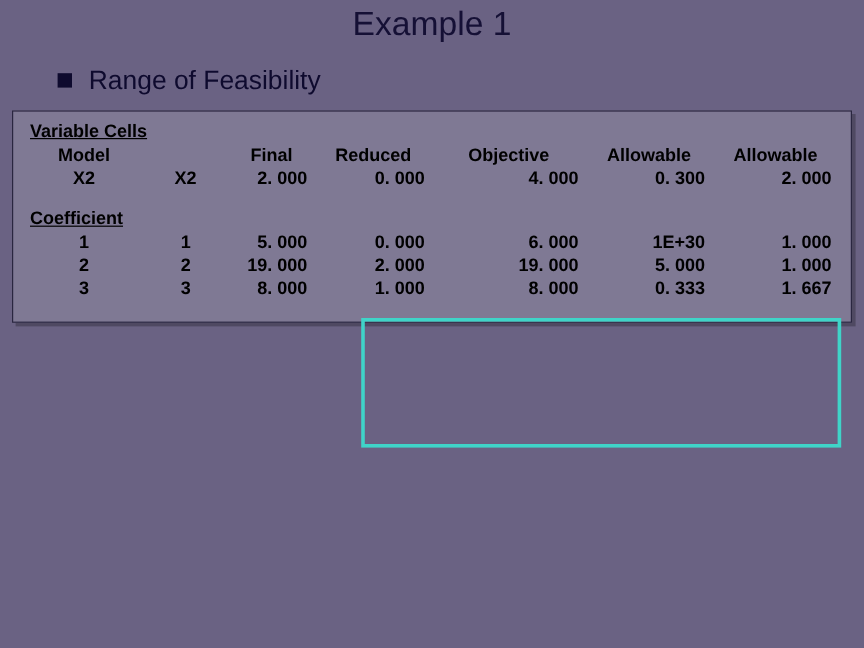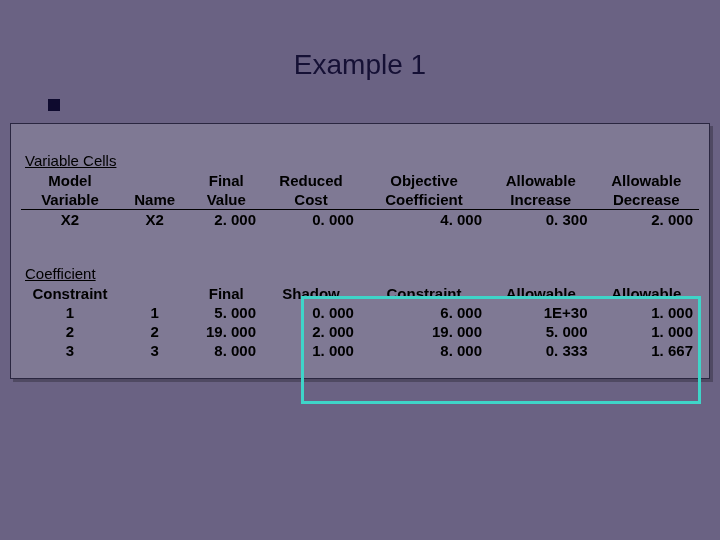--- a/index.html
+++ b/index.html
@@ -7,25 +7,24 @@
     width: 720px;
     height: 540px;
     background: #6a6283;
     font-family: Arial, sans-serif;
     color: #000;
     overflow: hidden;
   }
   .title {
     text-align: center;
     font-size: 28px;
-    padding-top: 27px;
+    padding-top: 4px;
     padding-bottom: 18px;
     color: #151035;
     font-weight: normal;
-    margin-top: 22px;
   }
   .subtitle-row {
     padding-left: 48px;
     padding-bottom: 12px;
     font-size: 22px;
     color: #0e0a2e;
     display: flex;
     align-items: center;
     gap: 14px;
   }
@@ -40,23 +39,23 @@
   }
   .panel {
     background: #7f7994;
     border: 1px solid #2a2640;
     box-shadow: 3px 3px 0 rgba(0,0,0,0.25);
     padding: 8px 10px 18px 10px;
     position: relative;
   }
   .section-label {
     font-size: 15px;
-    font-weight: normal;
+    font-weight: bold;
     text-decoration: underline;
-    margin: 20px 0 2px 4px;
+    margin: 0 0 2px 4px;
     display: inline-block;
   }
   table {
     border-collapse: collapse;
     width: 100%;
     table-layout: fixed;
   }
   col.c1 { width: 13%; }
   col.c2 { width: 9.5%; }
   col.c3 { width: 9.5%; }
@@ -83,20 +82,21 @@
     pointer-events: none;
   }
 </style>
 </head>
 <body>
 
 <div class="title">Example 1</div>
 
 <div class="subtitle-row">
   <span class="bullet"></span>
+  <span>Range of Feasibility</span>
 </div>
 
 <div class="panel-wrap">
 <div class="panel">
 
   <div class="section-label">Variable Cells</div>
 
   <table>
     <colgroup>
           <col class="c1">
@@ -109,29 +109,20 @@
         </colgroup>
     <tbody>
           <tr>
       <th class="left hdr1">Model</th>
       <th class="center hdr1"></th>
       <th class="center hdr1">Final</th>
       <th class="center hdr1">Reduced</th>
       <th class="center hdr1">Objective</th>
       <th class="center hdr1">Allowable</th>
       <th class="center hdr1">Allowable</th>
-    </tr>
-    <tr class="hdr-bottom">
-      <th class="left">Variable</th>
-      <th class="center">Name</th>
-      <th class="center">Value</th>
-      <th class="center">Cost</th>
-      <th class="center">Coefficient</th>
-      <th class="center">Increase</th>
-      <th class="center">Decrease</th>
     </tr>
     <tr>
       <td class="center">X2</td>
       <td class="center">X2</td>
       <td>2. 000</td>
       <td>0. 000</td>
       <td>4. 000</td>
       <td>0. 300</td>
       <td>2. 000</td>
     </tr>
@@ -146,29 +137,20 @@
     <colgroup>
           <col class="c1">
           <col class="c2">
           <col class="c3">
           <col class="c4">
           <col class="c5">
           <col class="c6">
           <col class="c7">
         </colgroup>
     <tbody>
-          <tr>
-      <th class="left hdr1">Constraint</th>
-      <th class="center hdr1"></th>
-      <th class="center hdr1">Final</th>
-      <th class="center hdr1">Shadow</th>
-      <th class="center hdr1">Constraint</th>
-      <th class="center hdr1">Allowable</th>
-      <th class="center hdr1">Allowable</th>
-    </tr>
     <tr>
       <td class="center">1</td>
       <td class="center">1</td>
       <td>5. 000</td>
       <td>0. 000</td>
       <td>6. 000</td>
       <td>1E+30</td>
       <td>1. 000</td>
     </tr>
     <tr>

